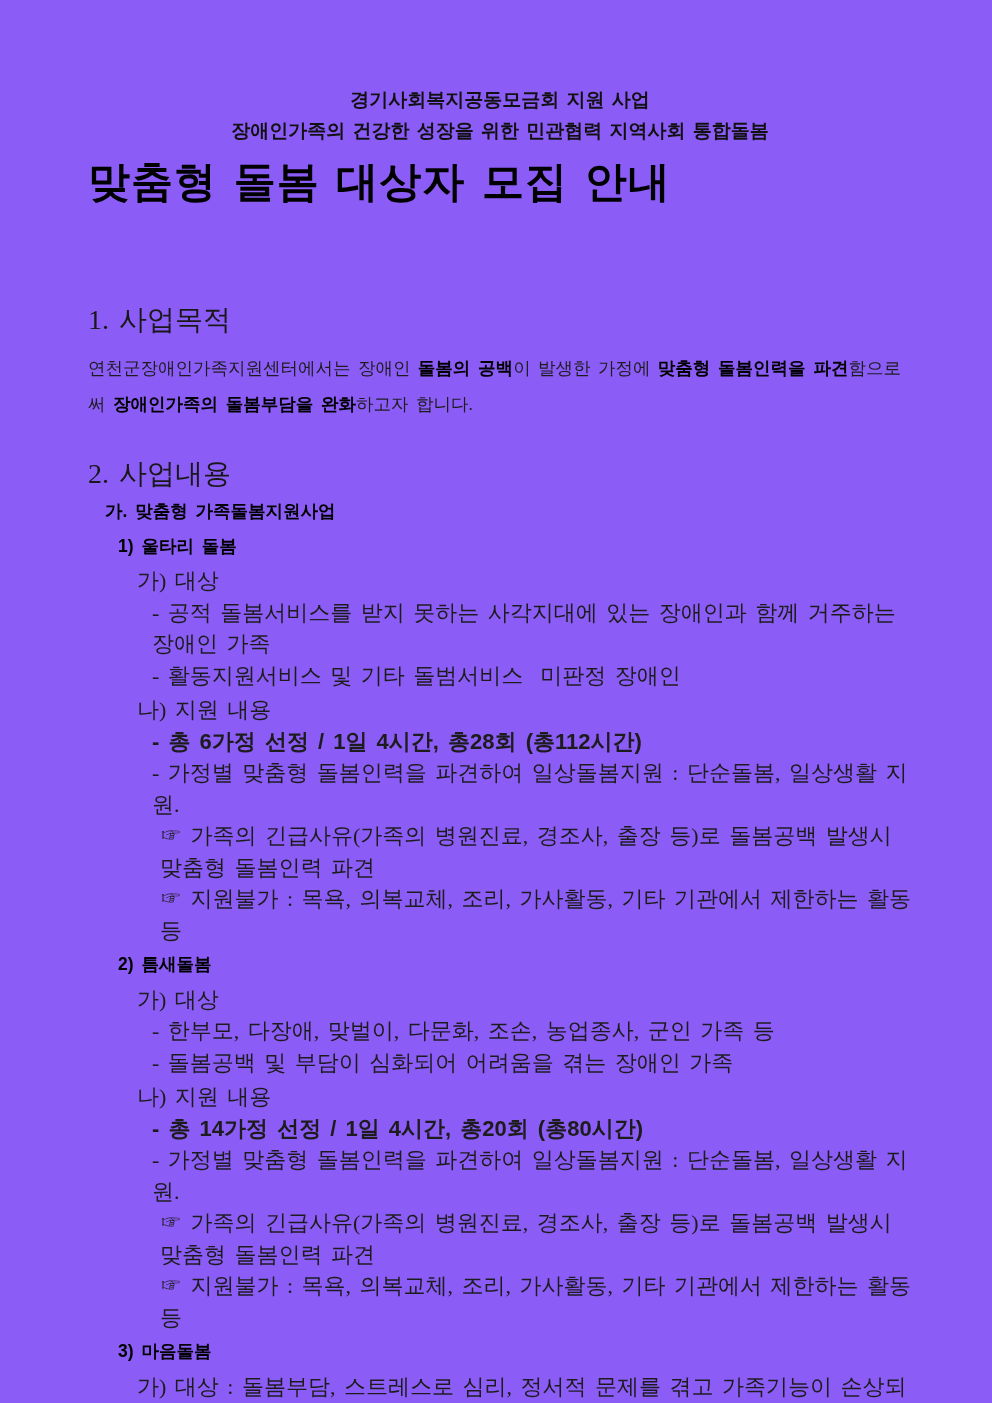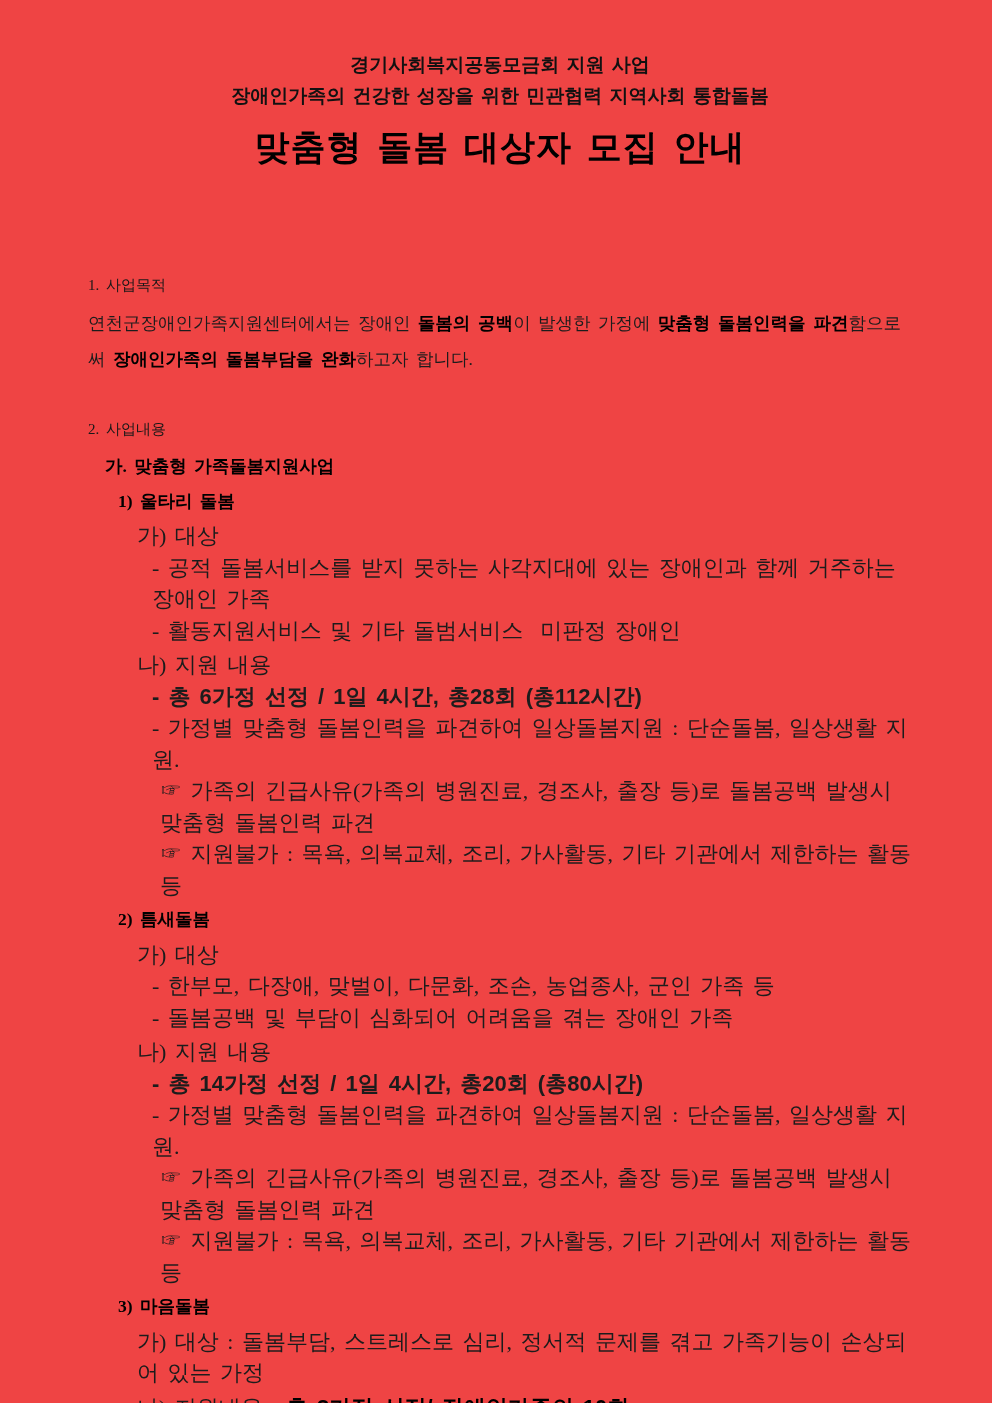--- a/index.html
+++ b/index.html
@@ -4,60 +4,59 @@
 <style>
   html, body {
     margin: 0;
     padding: 0;
     background: #ffffff;
   }
   .page {
     position: relative;
     width: 992px;
     height: 1403px;
-    background: #ef4444;
+    background: #8b5cf6;
     color: #1c1c1c;
     box-sizing: border-box;
-    padding: 49px 80px 0 88px;
+    padding: 84px 80px 0 88px;
     font-family: "Liberation Serif", "DejaVu Serif", serif;
     overflow: hidden;
   }
   
   .hdr {
     text-align: center;
     font-family: "Liberation Sans", "DejaVu Sans", sans-serif;
     font-weight: bold;
     font-size: 19px;
     line-height: 31px;
     color: #111111;
     word-spacing: 2px;
   }
   .doc-title {
-    text-align: center;
     font-family: "Liberation Sans", "DejaVu Sans", sans-serif;
     font-weight: 800;
-    font-size: 35px;
+    font-size: 42px;
     line-height: 54px;
     letter-spacing: 1px;
     word-spacing: 4px;
     margin-top: 9px;
     color: #000000;
   }
   
   .sec {
-    font-size: 15px;
+    font-size: 28px;
     line-height: 28px;
     color: #181818;
     word-spacing: 3px;
   }
   .sec1 { margin-top: 97px; }
   .sec2 { margin-top: 38px; }
   
   .para {
-    margin: 6px 0 0 0;
+    margin: 16px 0 0 0;
     font-size: 17.5px;
     line-height: 36px;
     word-spacing: 3px;
     white-space: pre-wrap;
     color: #1c1c1c;
     max-width: 822px;
   }
   .para b, .emph, .g {
     font-family: "Liberation Sans", "DejaVu Sans", sans-serif;
     font-weight: bold;
@@ -71,21 +70,21 @@
     word-spacing: 3px;
     white-space: pre-wrap;
     color: #1c1c1c;
   }
   .l1 { padding-left: 17px; margin-top: 3px; }  
   .l2 { padding-left: 30px; margin-top: 3px; }  
   .l3 { padding-left: 49px; margin-top: 3px; }  
   .l4 { padding-left: 64px; }                   
   .l5 { padding-left: 72px; }                   
   .blk {
-    font-family: Liberation Serif, serif;
+    font-family: Liberation Sans, sans-serif;
     font-weight: bold;
     color: #000000;
     font-size: 17.5px;
   }
 </style>
 </head>
 <body>
 
 <div class="page">
 

